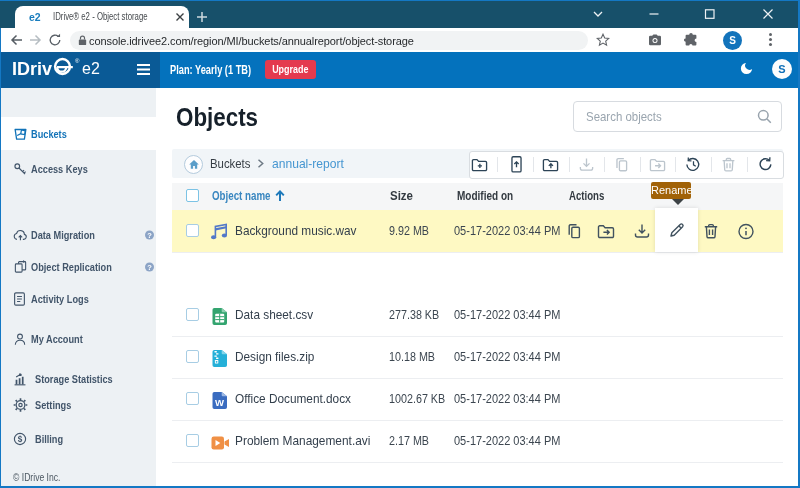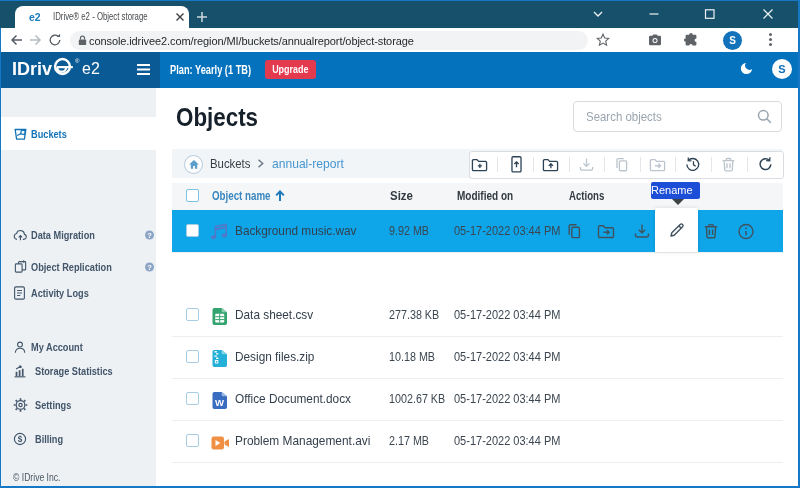--- a/index.html
+++ b/index.html
@@ -112,20 +112,27 @@
 
   <div class="sideitem" style="top:29px;height:33px;background:#fff;">
     <svg class="ic" width="15" height="14" viewBox="0 0 19 18">
           <path d="M2.6 3.2 H16.4 L14.5 15.5 H4.5 Z" fill="none" stroke="#1273b8" stroke-width="1.7" stroke-linejoin="round"></path>
           <path d="M5.2 11 L12 7.5" stroke="#1273b8" stroke-width="1.6"></path>
           <rect x="10.2" y="4.4" width="5" height="5" rx="1" transform="rotate(10 12.7 6.9)" fill="#fff" stroke="#1273b8" stroke-width="1.6"></rect>
         </svg>
     <span class="lbl" style="color:#1273b8;">Buckets</span>
   </div>
 
+  <div class="sideitem" style="top:64px;">
+    <svg class="ic" width="14" height="14" viewBox="0 0 18 18">
+          <circle cx="5.5" cy="5.5" r="3" fill="none" stroke="#42556a" stroke-width="1.5"></circle>
+          <path d="M7.7 7.7 L15.5 15.5 M12.3 12.3 L14.2 10.4 M14.3 14.3 L16.2 12.4" fill="none" stroke="#42556a" stroke-width="1.5"></path>
+        </svg>
+    <span class="lbl">Access Keys</span>
+  </div>
 
 
   <div class="sideitem" style="top:130px;">
     <svg class="ic" width="15" height="13" viewBox="0 0 19 16">
           <path d="M5 13.5 a3.8 3.8 0 0 1 -0.4 -7.5 a5 5 0 0 1 9.8 1.2 a3.2 3.2 0 0 1 -0.6 6.3 h-1.3" fill="none" stroke="#42556a" stroke-width="1.4"></path>
           <path d="M9.4 14.5 V9 M7.2 11 L9.4 8.8 L11.6 11" fill="none" stroke="#42556a" stroke-width="1.4"></path>
         </svg>
     <span class="lbl">Data Migration</span>
     <span class="qc">?</span>
   </div>
@@ -133,37 +140,37 @@
   <div class="sideitem" style="top:162px;">
     <svg class="ic" width="15" height="15" viewBox="0 0 19 19">
           <rect x="3" y="5.5" width="8.5" height="10.5" rx="1" fill="none" stroke="#42556a" stroke-width="1.4"></rect>
           <path d="M7 5.5 V3.7 a1 1 0 0 1 1-1 h7 a1 1 0 0 1 1 1 v8.5 a1 1 0 0 1 -1 1 h-3.5" fill="none" stroke="#42556a" stroke-width="1.4"></path>
           <path d="M13.2 1 l1.6 1.6 l-1.6 1.6" fill="none" stroke="#42556a" stroke-width="1.2"></path>
         </svg>
     <span class="lbl">Object Replication</span>
     <span class="qc">?</span>
   </div>
 
-  <div class="sideitem" style="top:188px;">
+  <div class="sideitem" style="top:194px;">
     <svg class="ic" width="13" height="15" viewBox="0 0 16 18">
           <rect x="2" y="1.5" width="12" height="15" rx="1.5" fill="none" stroke="#42556a" stroke-width="1.4"></rect>
           <path d="M5 6 H11 M5 9 H11 M5 12 H9" stroke="#42556a" stroke-width="1.3"></path>
         </svg>
     <span class="lbl">Activity Logs</span>
   </div>
 
-  <div class="sideitem" style="top:242px;">
+  <div class="sideitem" style="top:234px;">
     <svg class="ic" width="14" height="14" viewBox="0 0 18 18">
           <circle cx="9" cy="5.8" r="3.1" fill="none" stroke="#42556a" stroke-width="1.4"></circle>
           <path d="M3 16.5 c0-3.8 2.7-5.8 6-5.8 s6 2 6 5.8" fill="none" stroke="#42556a" stroke-width="1.4"></path>
         </svg>
     <span class="lbl">My Account</span>
   </div>
 
-  <div class="sideitem" style="top:266px;text-align:center;">
+  <div class="sideitem" style="top:274px;text-align:center;">
     <svg class="ic" width="14" height="14" viewBox="0 0 18 18">
           <path d="M2 16.5 H16" stroke="#42556a" stroke-width="1.4"></path>
           <path d="M4.5 16 V10 M8.5 16 V8 M12.5 16 V6" stroke="#42556a" stroke-width="2.2"></path>
           <path d="M4 6.5 L10.5 2.5 M10.5 2.5 L7.8 2.6 M10.5 2.5 L10.3 5.2" fill="none" stroke="#42556a" stroke-width="1.3"></path>
         </svg>
     <span class="lbl" style="left:34px;">Storage Statistics</span>
   </div>
 
   <div class="sideitem" style="top:300px;">
     <svg class="ic" width="15" height="15" viewBox="0 0 18 18">
@@ -276,21 +283,21 @@
   <div class="abs" style="left:16px;top:95px;width:611px;height:27px;background:#f5f6f7;"></div>
   <div class="abs" style="left:30px;top:101px;width:11px;height:11px;border:1px solid #7cc3e5;border-radius:2px;background:#fff;"></div>
   <div class="hdrcell" style="left:56px;color:#3a87c0;transform:scaleX(0.78);transform-origin:left center;">Object name</div>
   <svg class="abs" style="left:119px;top:102px;" width="10" height="12" viewBox="0 0 10 12">
         <path d="M5 11 V2 M1.2 5.4 L5 1.4 L8.8 5.4" fill="none" stroke="#1e79ba" stroke-width="2"></path>
       </svg>
   <div class="hdrcell" style="left:234px;transform:scaleX(0.92);transform-origin:left center;">Size</div>
   <div class="hdrcell" style="left:301px;transform:scaleX(0.8);transform-origin:left center;">Modified on</div>
   <div class="hdrcell" style="left:413px;transform:scaleX(0.77);transform-origin:left center;">Actions</div>
 
-  <div class="row" style="top:122px;background:#0ea5e9;">
+  <div class="row" style="top:122px;background:#fef9c3;">
     <div class="cb"></div>
     <svg class="fic" style="left:38px;top:13px;" width="18" height="17" viewBox="0 0 18 17">
           <path d="M6.1 3.2 L16.2 1.2 V11.2 L14 11 Z" fill="none"></path>
           <path d="M5.4 14.2 V3.4 L16.2 1.4 V12.4" fill="none" stroke="#5278c8" stroke-width="1.6"></path>
           <ellipse cx="3.6" cy="14.3" rx="2.6" ry="2" fill="#5278c8"></ellipse>
           <ellipse cx="14.4" cy="12.5" rx="2.6" ry="2" fill="#5278c8"></ellipse>
           <path d="M5.4 6.4 L16.2 4.3" stroke="#5278c8" stroke-width="2.1"></path>
         </svg>
     <span class="nm">Background music.wav</span>
         <span class="sz">9.92 MB</span>
@@ -382,20 +389,20 @@
     <span class="nm" style="transform:scaleX(0.88);">Problem Management.avi</span>
         <span class="sz">2.17 MB</span>
         <span class="md">05-17-2022 03:44 PM</span>
   </div>
 
   <div class="abs" style="left:499px;top:120px;width:43px;height:44px;background:#fff;box-shadow:0 0 4px rgba(0,0,0,0.12);"></div>
   <svg class="abs" style="left:512px;top:133px;" width="18" height="18" viewBox="0 0 18 18">
         <path d="M3 15 L3.8 11.8 L12.2 3.4 a1.7 1.7 0 0 1 2.4 2.4 L6.2 14.2 L3 15 Z" fill="none" stroke="#41525f" stroke-width="1.4" stroke-linejoin="round"></path>
         <path d="M10.8 4.8 L13.2 7.2" stroke="#41525f" stroke-width="1.4"></path>
       </svg>
-  <div class="abs" style="left:495px;top:94px;width:49px;height:17px;background:#1d4ed8;border-radius:2px;color:#fff;font-size:11px;line-height:17px;">Rename</div>
+  <div class="abs" style="left:495px;top:94px;width:40px;height:17px;background:#a16207;border-radius:2px;color:#fff;font-size:11px;line-height:17px;">Rename</div>
   <div class="abs" style="left:516px;top:111px;width:0;height:0;border-left:6px solid transparent;border-right:6px solid transparent;border-top:6px solid #3d4245;"></div>
 </div>
 
 <div class="abs" style="left:0;top:486px;width:800px;height:2px;background:#1478c4;"></div>
 <div class="abs" style="left:798px;top:0;width:2px;height:488px;background:#1478c4;"></div>
 <div class="abs" style="left:0;top:28px;width:1px;height:458px;background:#1478c4;"></div>
 </div>
 
 </body></html>

